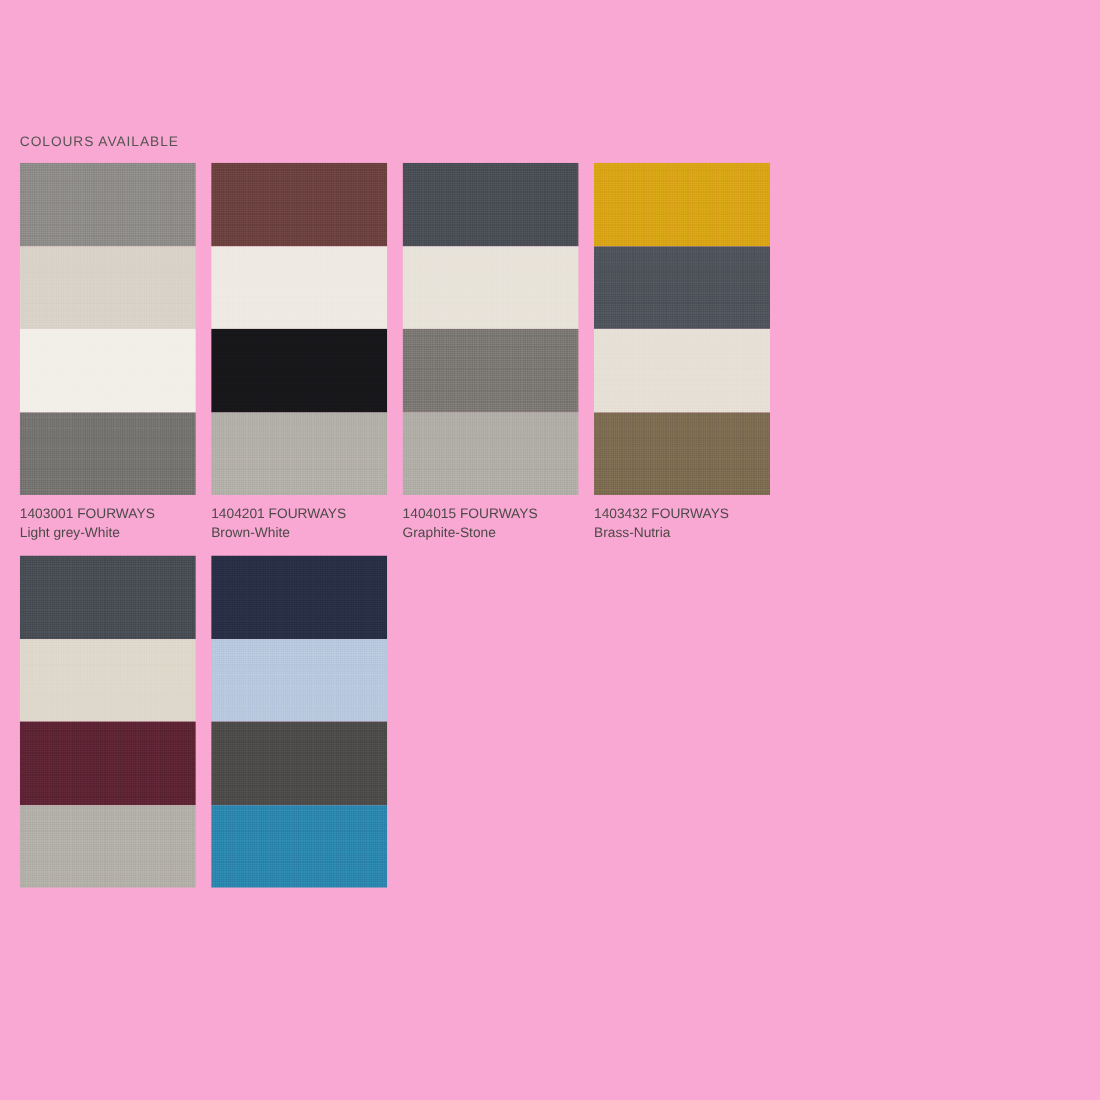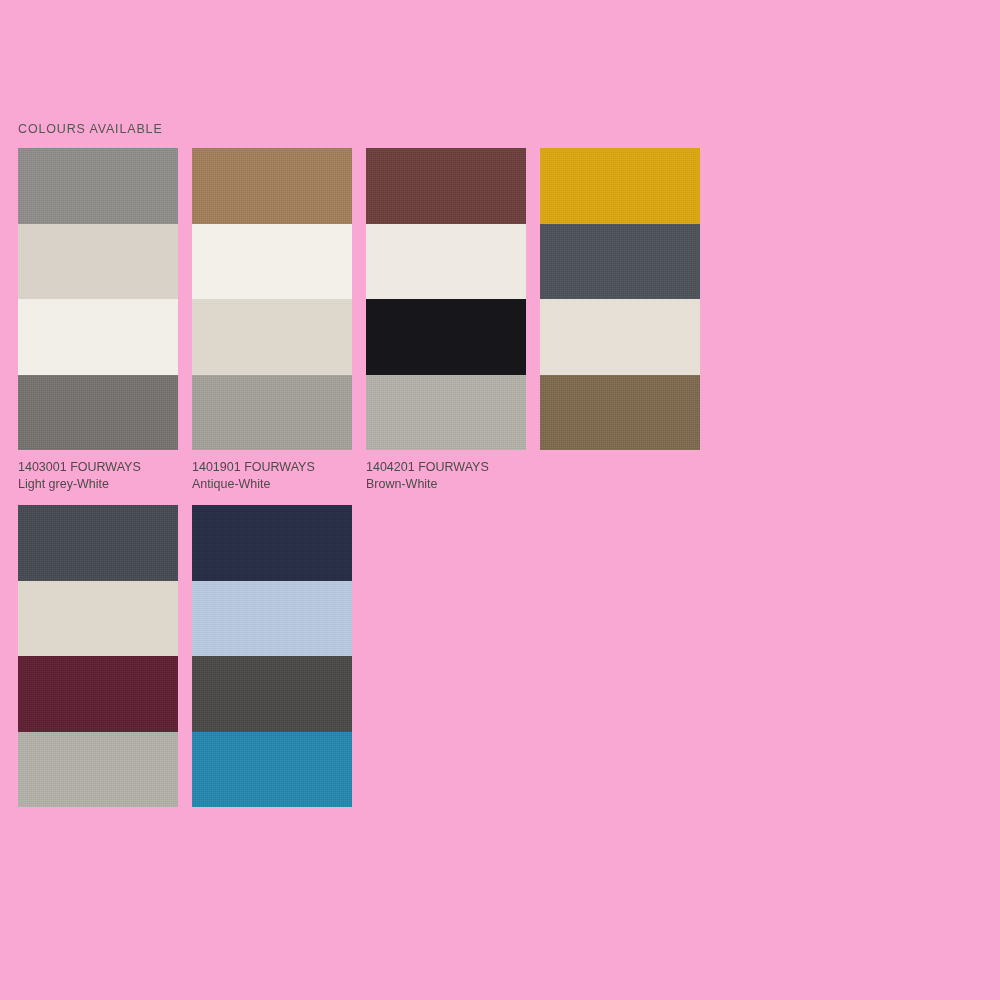--- a/index.html
+++ b/index.html
@@ -120,48 +120,52 @@
             <div class="swatch-band" style="background: rgb(242, 239, 233);"></div>
             <div class="swatch-band" style="background: rgb(117, 115, 112);"></div>
           </div>
           <div class="swatch-caption">
             <span class="caption-code">1403001 FOURWAYS</span>
             <span class="caption-name">Light grey-White</span>
           </div>
         </div>
         <div class="swatch-card">
           <div class="swatch-stack">
-            <div class="swatch-band" style="background: rgb(160, 126, 93);"></div>
-            <div class="swatch-band" style="background: rgb(243, 240, 234);"></div>
-            <div class="swatch-band" style="background: rgb(222, 215, 204);"></div>
-            <div class="swatch-band" style="background: rgb(163, 160, 153);"></div>
-          </div>
-          <div class="swatch-caption">
-            <span class="caption-code">1401901 FOURWAYS</span>
-            <span class="caption-name">Antique-White</span>
-          </div>
-        </div>
-        <div class="swatch-card">
-          <div class="swatch-stack">
             <div class="swatch-band" style="background: rgb(107, 65, 63);"></div>
             <div class="swatch-band" style="background: rgb(238, 234, 227);"></div>
             <div class="swatch-band" style="background: rgb(23, 23, 26);"></div>
             <div class="swatch-band" style="background: rgb(178, 175, 168);"></div>
           </div>
           <div class="swatch-caption">
             <span class="caption-code">1404201 FOURWAYS</span>
             <span class="caption-name">Brown-White</span>
           </div>
         </div>
         <div class="swatch-card">
           <div class="swatch-stack">
+            <div class="swatch-band" style="background: rgb(74, 78, 85);"></div>
+            <div class="swatch-band" style="background: rgb(232, 227, 217);"></div>
+            <div class="swatch-band" style="background: rgb(123, 120, 116);"></div>
+            <div class="swatch-band" style="background: rgb(176, 173, 166);"></div>
+          </div>
+          <div class="swatch-caption">
+            <span class="caption-code">1404015 FOURWAYS</span>
+            <span class="caption-name">Graphite-Stone</span>
+          </div>
+        </div>
+        <div class="swatch-card">
+          <div class="swatch-stack">
             <div class="swatch-band" style="background: rgb(216, 165, 22);"></div>
             <div class="swatch-band" style="background: rgb(78, 83, 91);"></div>
             <div class="swatch-band" style="background: rgb(230, 224, 214);"></div>
             <div class="swatch-band" style="background: rgb(125, 107, 81);"></div>
+          </div>
+          <div class="swatch-caption">
+            <span class="caption-code">1403432 FOURWAYS</span>
+            <span class="caption-name">Brass-Nutria</span>
           </div>
         </div>
       </div>
     <div class="swatch-row">
         <div class="swatch-card">
           <div class="swatch-stack">
             <div class="swatch-band" style="background: rgb(72, 76, 83);"></div>
             <div class="swatch-band" style="background: rgb(222, 215, 203);"></div>
             <div class="swatch-band" style="background: rgb(93, 36, 52);"></div>
             <div class="swatch-band" style="background: rgb(178, 175, 168);"></div>

